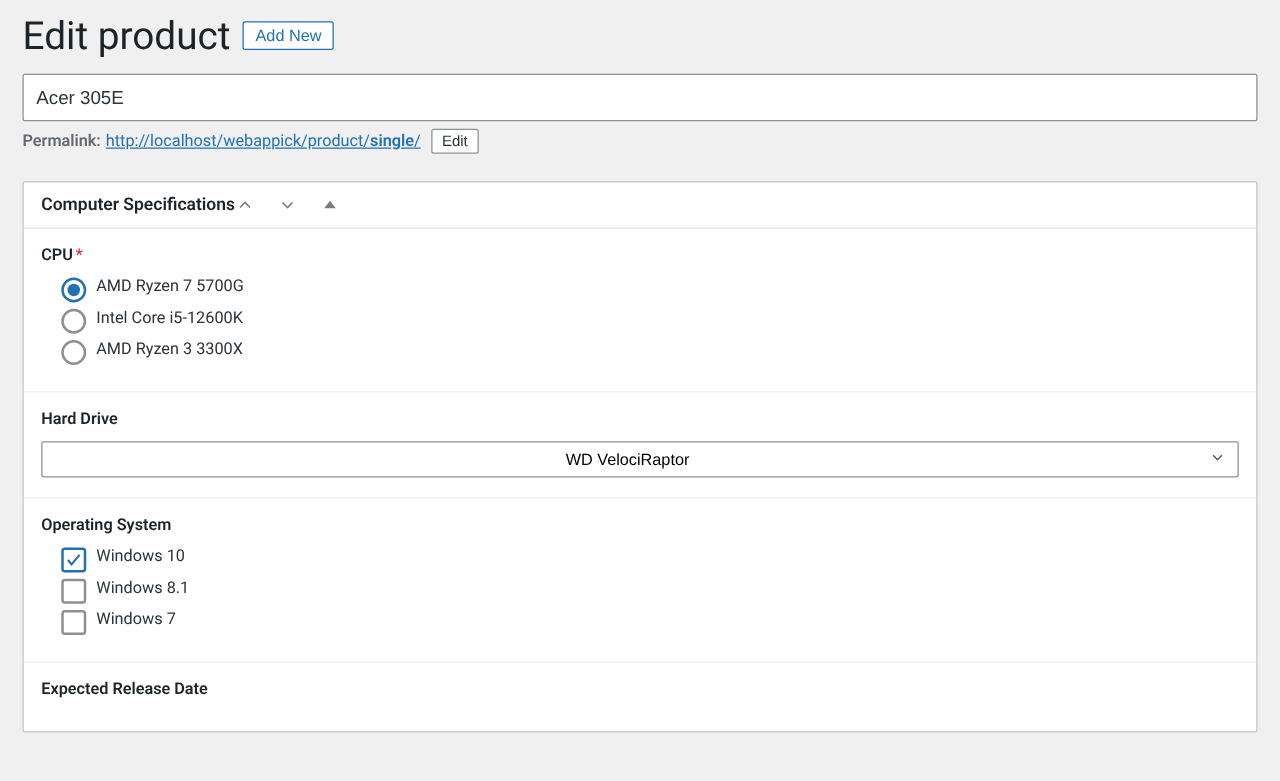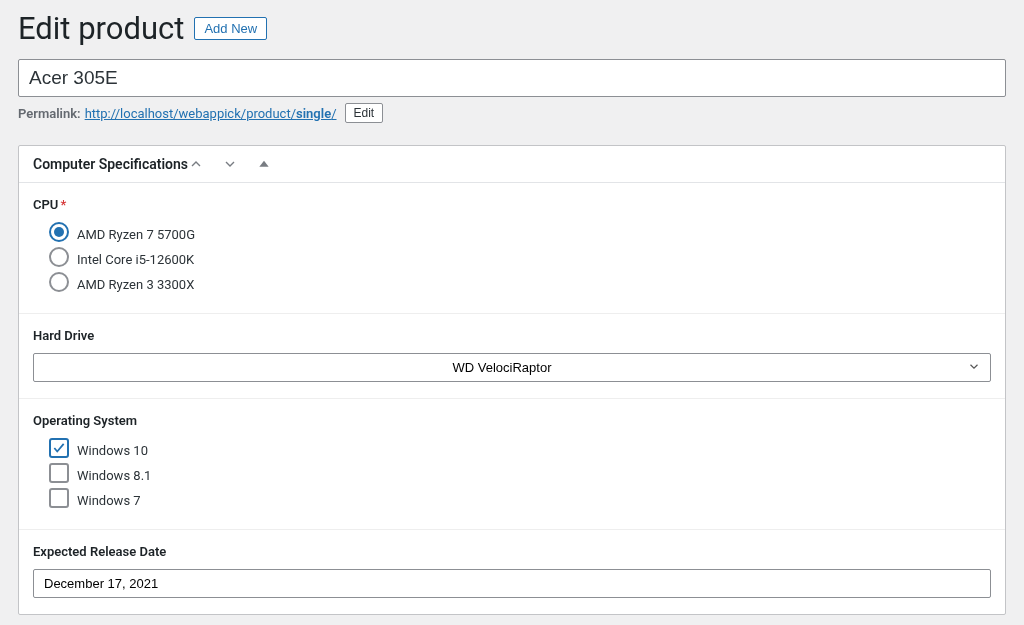--- a/index.html
+++ b/index.html
@@ -29,21 +29,21 @@
       font-size: 13px;
       border-radius: 2px;
       cursor: pointer;
       font-weight: 500;
     }
     .title-row {
       margin-bottom: 6px;
     }
     .title-input {
       width: 100%;
-      font-size: 19px;
+      font-size: 15px;
       padding: 4px 10px;
       height: 38px;
       border: 1px solid #8c8f94;
       background: #fff;
       color: #2c3338;
       border-radius: 2px;
     }
     .permalink-row {
       display: flex;
       align-items: center;
@@ -100,21 +100,21 @@
     .field-block:last-child { border-bottom: none; }
     .field-label {
       font-weight: 600;
       font-size: 13px;
       margin-bottom: 10px;
       display: block;
     }
     .required { color: #d63638; margin-left: 2px; }
     .radio-row, .check-row {
       display: flex;
-      align-items: flex-end;
+      align-items: flex-start;
       gap: 8px;
       margin: 5px 0;
       font-size: 13px;
       color: #2c3338;
       padding-left: 16px;
     }
     .radio-outer {
       width: 20px; height: 20px;
       border: 2px solid #8c8f94;
       border-radius: 50%;
@@ -255,15 +255,14 @@
       <span>Windows 8.1</span>
     </div>
     <div class="check-row">
       <span class="checkbox-box"></span>
       <span>Windows 7</span>
     </div>
   </div>
 
   <div class="field-block">
     <span class="field-label">Expected Release Date</span>
-    <input class="date-input" type="text" value="December 17, 2021" style="">
   </div>
 </div>
 
 </body></html>

